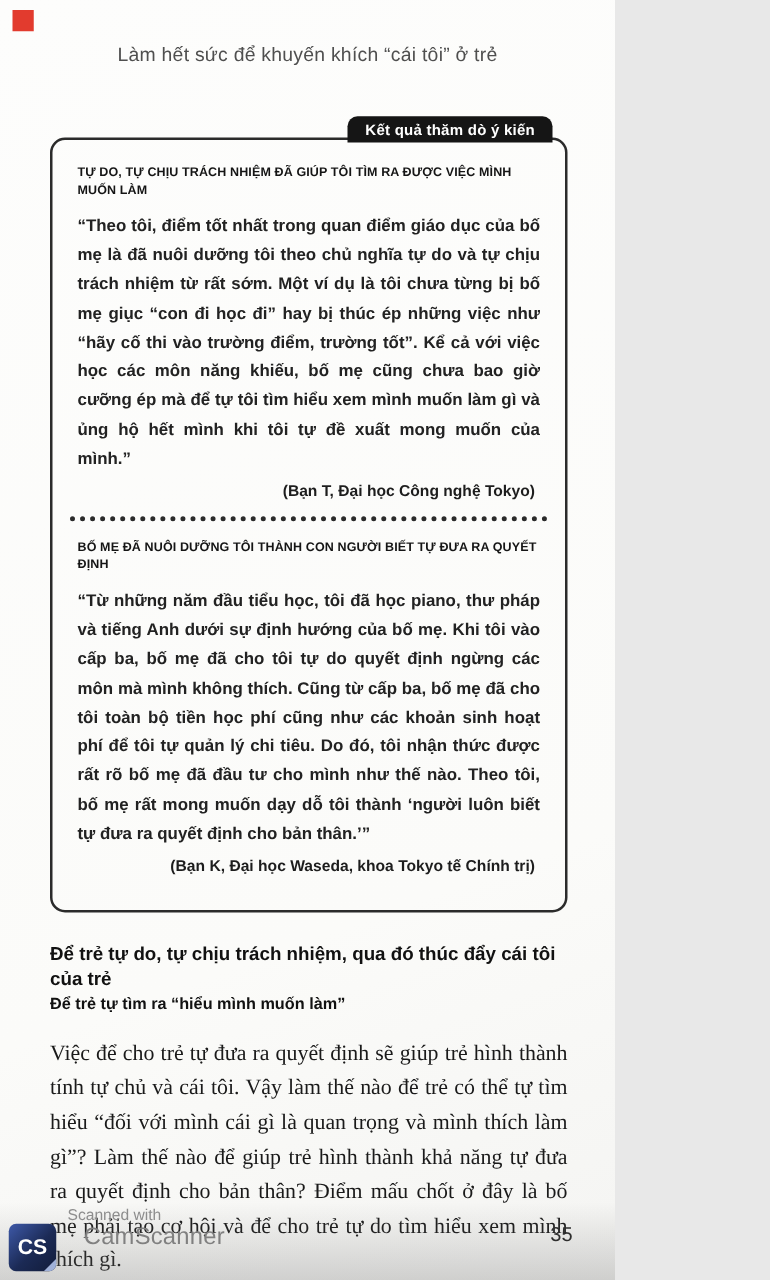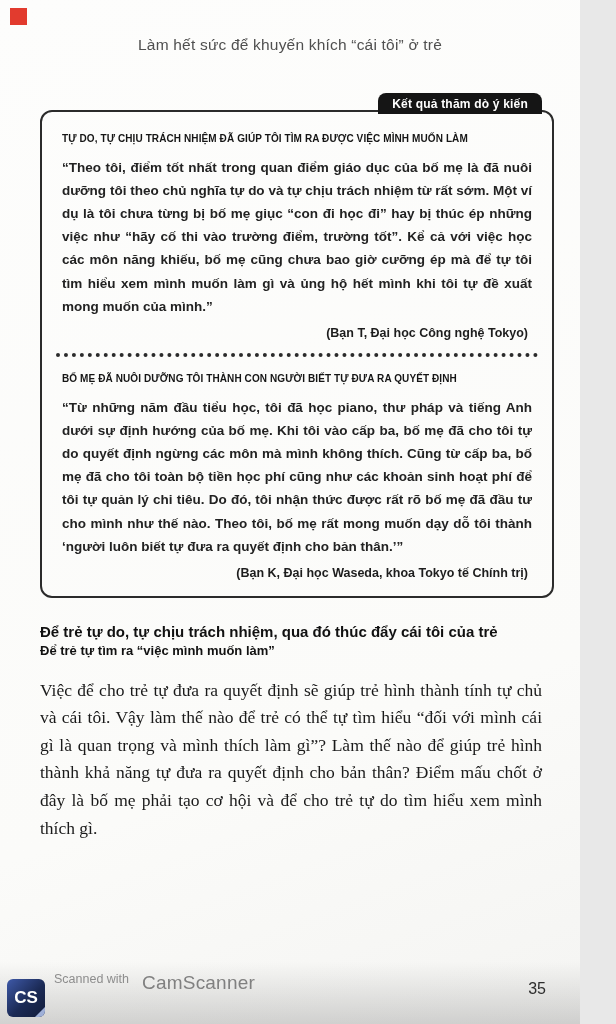--- a/index.html
+++ b/index.html
@@ -3,42 +3,42 @@
 <meta charset="utf-8">
 <style>
   html,body{margin:0;padding:0;}
   body{
     width:616px;height:1024px;
     background:#e8e8e8;
     font-family:"Liberation Sans", sans-serif;
   }
   .page{
     position:relative;
-    width:580px;height:1024px;
+    width:492px;height:1024px;
     background:linear-gradient(160deg,#fdfdfc 0%,#fbfbf9 70%,#f4f4f2 100%);
     overflow:hidden;
   }
   .corner-red{
     position:absolute;left:10px;top:8px;
     width:17px;height:17px;background:#e23b2e;
   }
   .running-head{
     padding-top:36px;
     text-align:center;
     font-size:15.5px;
     color:#4f4f4f;
     letter-spacing:.2px;
   }
   
   .poll-box{
     position:relative;
-    margin:56px 26px 0 40px;
+    margin:56px 38px 0 40px;
     border:2.5px solid #2b2b2b;
     border-radius:12px;
-    padding:20px 20px 16px 20px;
+    padding:20px 20px 28px 20px;
     background:transparent;
   }
   .poll-badge{
     position:absolute;
     bottom:calc(100% - 2px);
     right:10px;
     background:#151515;
     color:#fff;
     font-size:12px;
     font-weight:bold;
@@ -116,21 +116,21 @@
     position:relative;
     margin-top:30px;
   }
   .cs-logo::after{
     content:"";
     position:absolute;right:0;bottom:0;
     border-style:solid;border-width:0 0 10px 10px;
     border-color:transparent transparent #9fb0d8 transparent;
     border-radius:0 0 6px 0;
   }
-  .cs-text{display:flex;flex-direction:row;line-height:1.15;}
+  .cs-text{display:flex;flex-direction:column;line-height:1.15;}
   .cs-text .l1{font-size:12.5px;color:#8d8d8d;}
   .cs-text .l2{font-size:19px;font-weight:normal;color:#808080;letter-spacing:.2px;margin-left:13px;}
   .page-number{
     position:absolute;right:34px;bottom:26px;
     font-size:16px;color:#2e2e2e;
   }
 </style>
 </head>
 <body>
 
@@ -153,21 +153,21 @@
 
     <div class="poll-section">
       <h2>BỐ MẸ ĐÃ NUÔI DƯỠNG TÔI THÀNH CON NGƯỜI BIẾT TỰ ĐƯA RA QUYẾT ĐỊNH</h2>
       <p class="quote">“Từ những năm đầu tiểu học, tôi đã học piano, thư pháp và tiếng Anh dưới sự định hướng của bố mẹ. Khi tôi vào cấp ba, bố mẹ đã cho tôi tự do quyết định ngừng các môn mà mình không thích. Cũng từ cấp ba, bố mẹ đã cho tôi toàn bộ tiền học phí cũng như các khoản sinh hoạt phí để tôi tự quản lý chi tiêu. Do đó, tôi nhận thức được rất rõ bố mẹ đã đầu tư cho mình như thế nào. Theo tôi, bố mẹ rất mong muốn dạy dỗ tôi thành ‘người luôn biết tự đưa ra quyết định cho bản thân.’”</p>
       <div class="attr">(Bạn K, Đại học Waseda, khoa Tokyo tế Chính trị)</div>
     </div>
   </div>
 
   <div class="subhead">
     <div class="main">Để trẻ tự do, tự chịu trách nhiệm, qua đó thúc đẩy cái tôi của trẻ</div>
-    <div class="sub">Để trẻ tự tìm ra “việc mình muốn làm”</div>
+    <div class="sub">Để trẻ tự tìm ra “hiểu mình muốn làm”</div>
   </div>
 
   <p class="article-body">Việc để cho trẻ tự đưa ra quyết định sẽ giúp trẻ hình thành tính tự chủ và cái tôi. Vậy làm thế nào để trẻ có thể tự tìm hiểu “đối với mình cái gì là quan trọng và mình thích làm gì”? Làm thế nào để giúp trẻ hình thành khả năng tự đưa ra quyết định cho bản thân? Điểm mấu chốt ở đây là bố mẹ phải tạo cơ hội và để cho trẻ tự do tìm hiểu xem mình thích gì.</p>
 
   <div class="scan-band"></div>
 
   <div class="cs-footer">
     <div class="cs-logo">CS</div>
     <div class="cs-text">
       <span class="l1">Scanned with</span>

